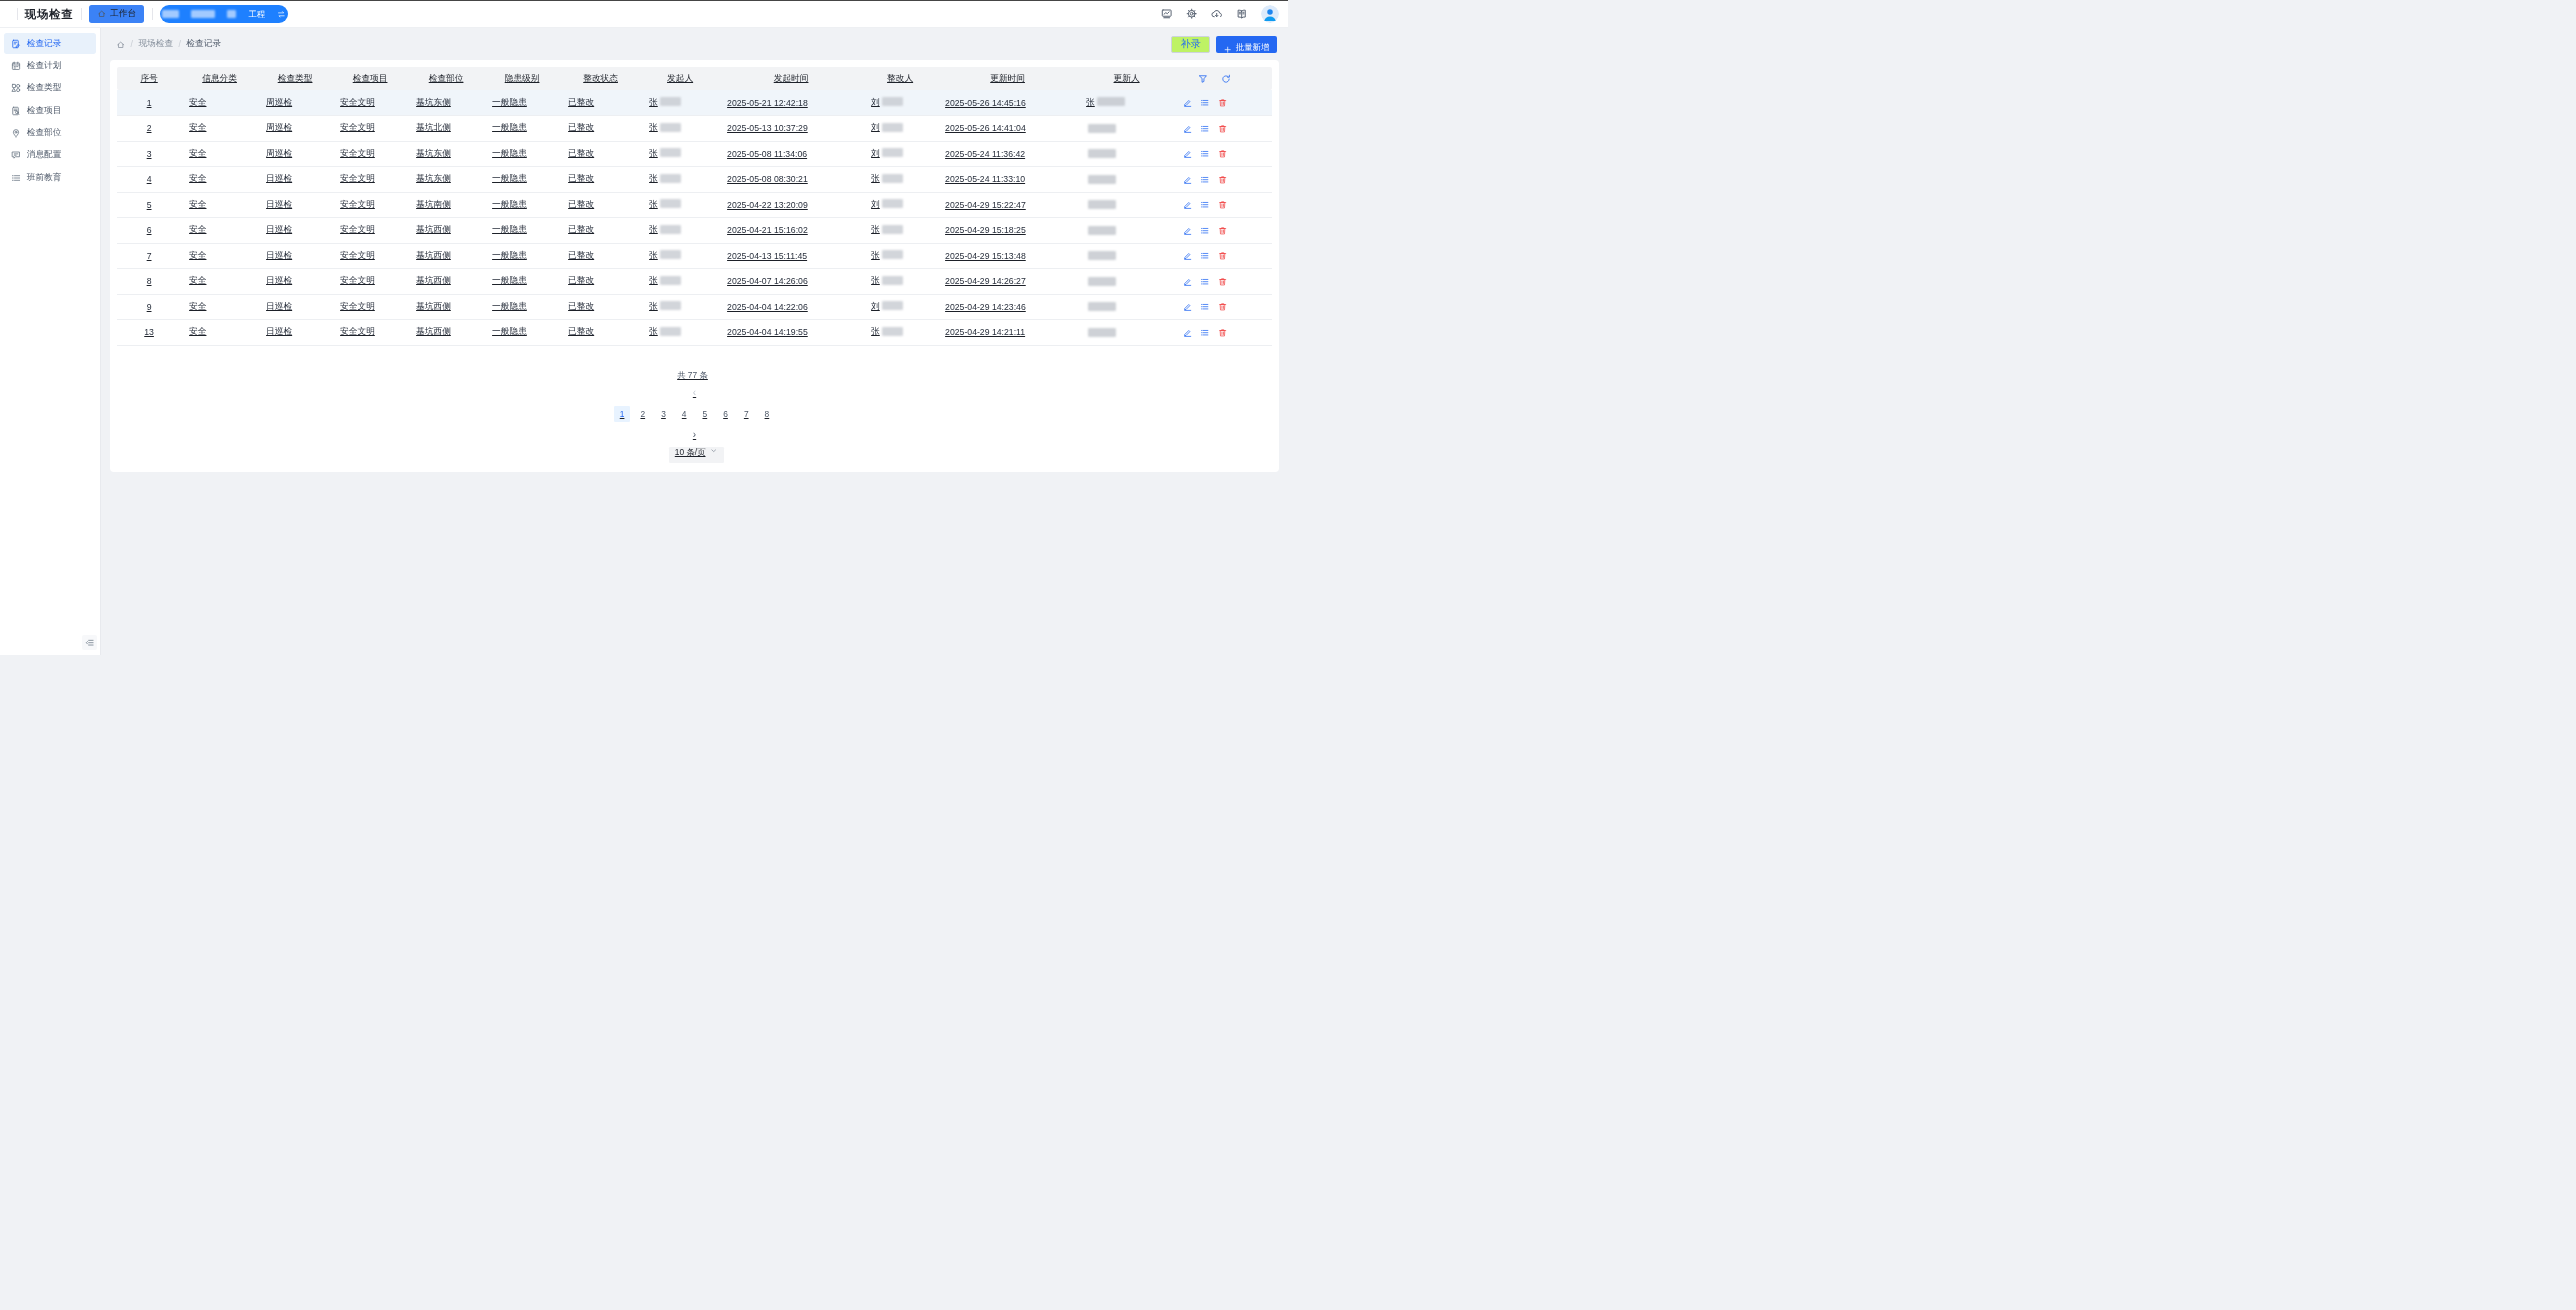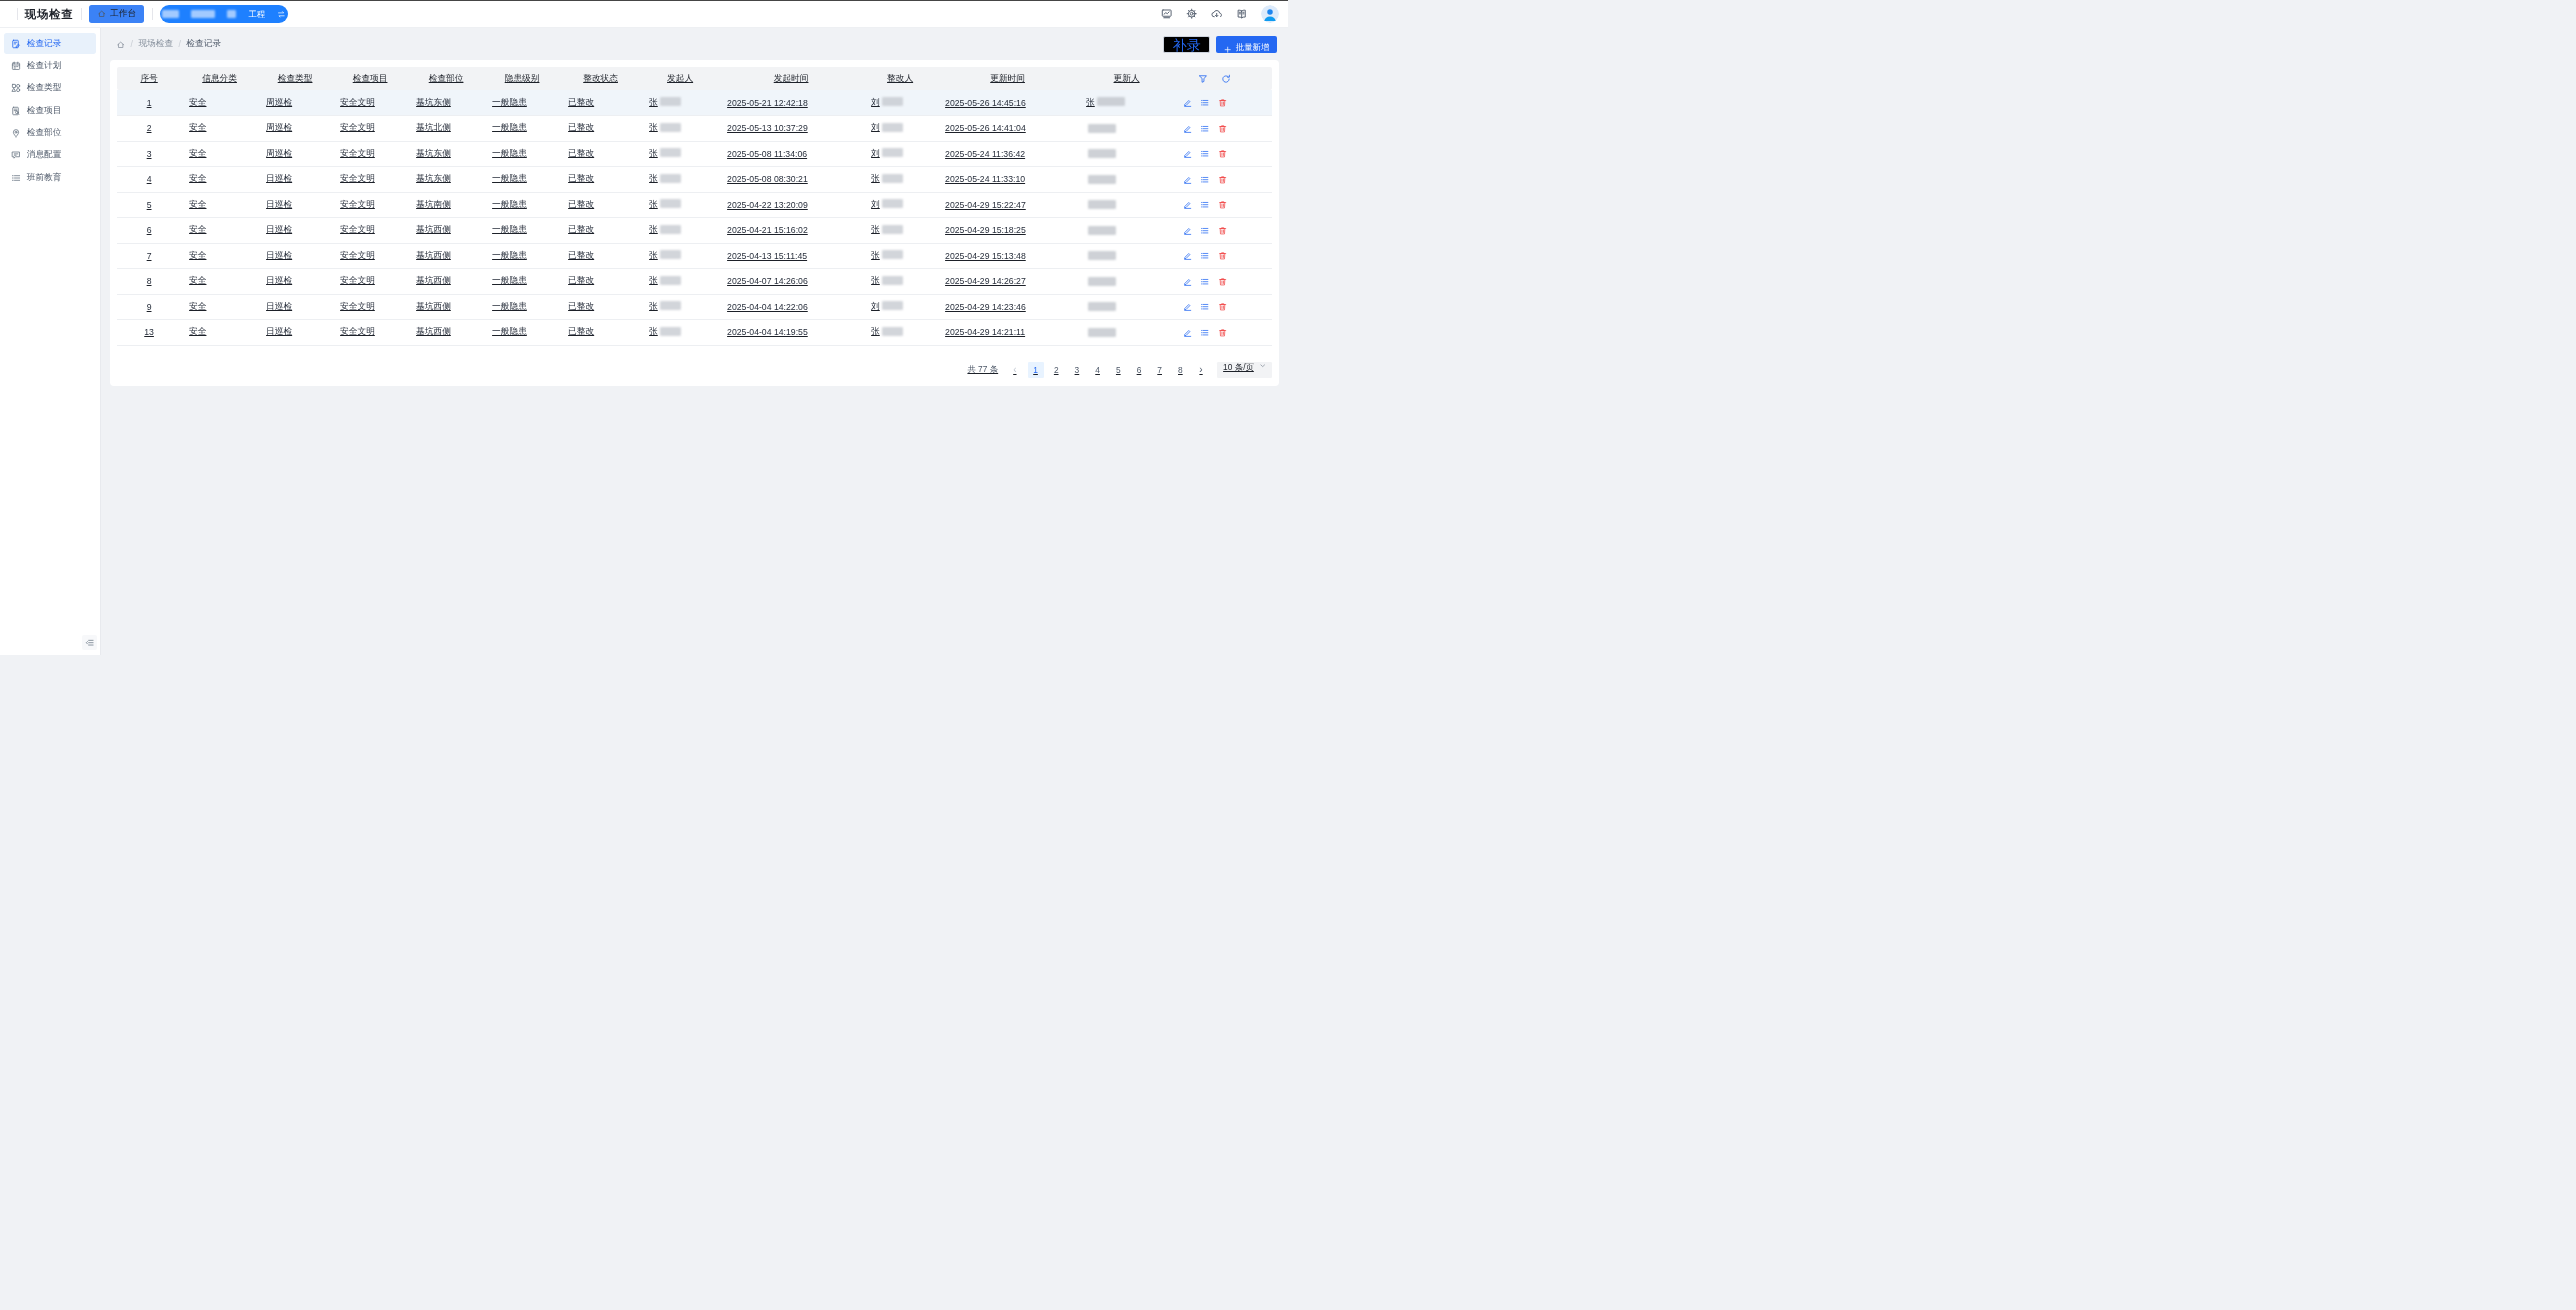--- a/index.html
+++ b/index.html
@@ -61,22 +61,22 @@
 
   
   .main{ position:absolute; top:28px; left:101px; right:0; bottom:0; padding:6.7px 9.4px; }
   .topbar{ display:flex; justify-content:space-between; align-items:center; margin:1.3px 1.3px 7.4px 5.4px; }
   .breadcrumb{ display:flex; align-items:center; gap:5.4px; color:#86909c; }
   .breadcrumb .ic{ color:#8a929e; }
   .crumb-sep{ color:#c9cdd4; }
   .crumb-last{ color:#4e5969; }
   .topbar-actions{ display:flex; gap:6px; }
   .btn-outline{
-    height:17px; padding:0 8.7px; background:#000000; border:0.7px solid #cdd3dd;
-    border-radius:2px; color:#2468f2; font-size:14px; cursor:pointer; font-family:inherit;
+    height:17px; padding:0 8.7px; background:#bef264; border:0.7px solid #cdd3dd;
+    border-radius:2px; color:#2468f2; font-size:10px; cursor:pointer; font-family:inherit;
   }
   .btn-primary{
     height:17px; padding:0 8px; background:#2468f2; border:none; border-radius:2px;
     color:#fff; font-size:8.4px; cursor:pointer; display:flex; align-items:flex-end; gap:4px;
     font-family:inherit;
   }
 
   
   .card{ background:#fff; border-radius:4px; padding:6.7px 6.7px 8.7px;text-decoration:underline; }
   table{ width:100%; border-collapse:collapse; table-layout:fixed; }
@@ -91,21 +91,21 @@
   .c-center{ text-align:center; }
   .th-icons{ padding-left:23px; display:flex; align-items:center; gap:13.4px; height:23px; background:transparent; }
   th.icons-cell{ padding:0; }
   th.icons-cell .hicon{ color:#2468f2; cursor:pointer; display:inline-flex; }
   .actions{ display:flex; align-items:center; gap:8px; }
   .act{ cursor:pointer; display:inline-flex; color:#2468f2; }
   .act.danger{ color:#f04a4a; }
 
   
   .pagination{ display:flex; justify-content:flex-end; align-items:center; gap:4.7px;
-    margin-top:16px; color:#4e5969; font-size:8.4px; }
+    margin-top:24px; color:#4e5969; font-size:8.4px;flex-direction:column; }
   .pg-total{ margin-right:4px; color:#4e5969; }
   .pg-btn{ min-width:16px; height:16px; line-height:16px; text-align:center;
     border-radius:1.3px; cursor:pointer; }
   .pg-btn.active{ background:#e8f3ff; color:#2468f2; font-weight:500; }
   .pg-arrow{ color:#c2c8d1; font-size:10px; }
   .pg-arrow.next{ color:#4e5969; }
   .page-size{ height:16px; margin-left:3.4px; padding:0 6px; background:#f2f3f5; border-radius:1.3px;
     display:flex; align-items:flex-start; gap:4.7px; cursor:pointer; color:#1d2129; }
   .page-size .ic{ color:#6b7785; }
 </style>

